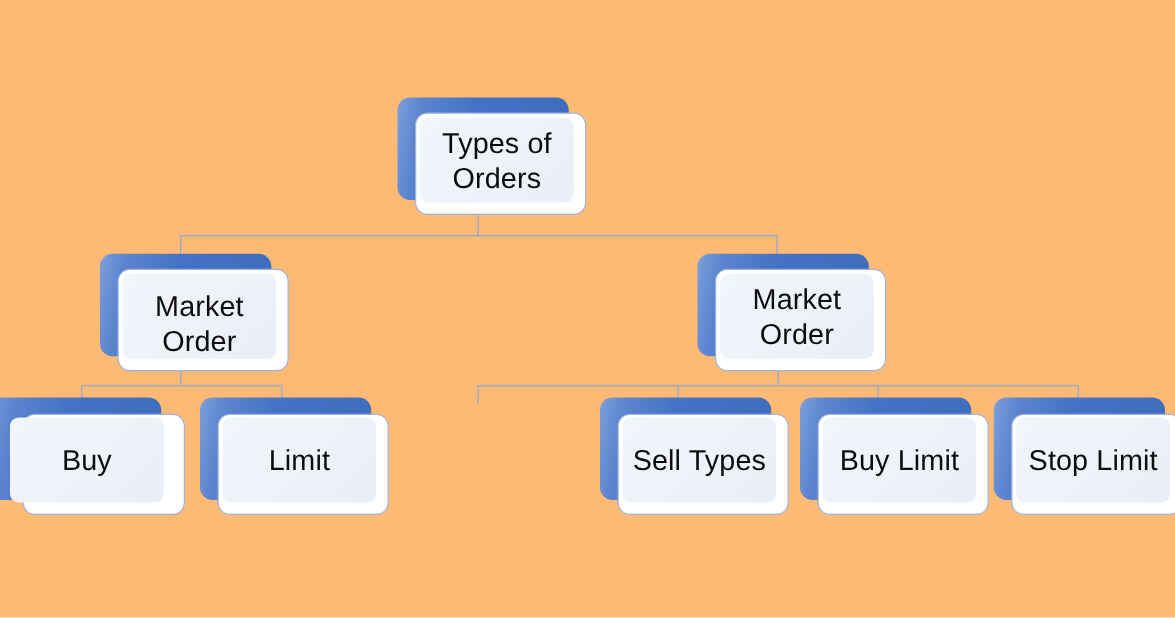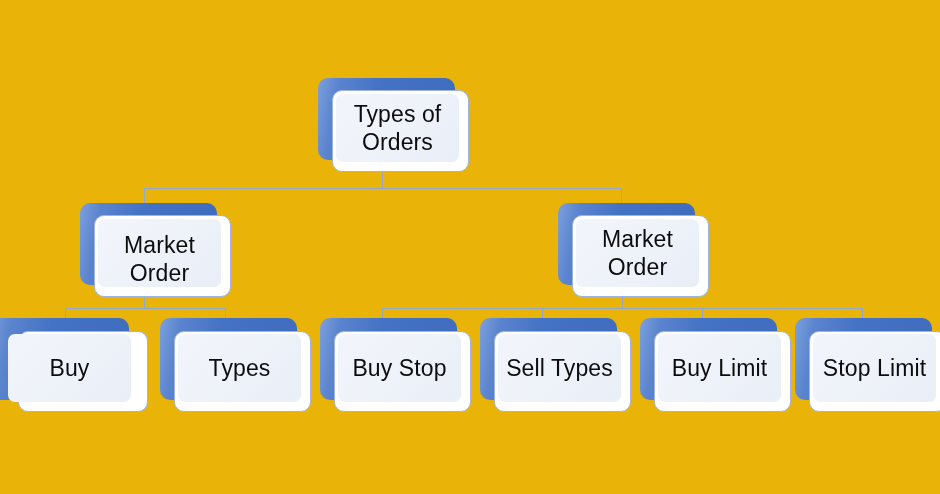--- a/index.html
+++ b/index.html
@@ -10,21 +10,21 @@
   }
   body {
     font-family: "Liberation Sans", sans-serif;
     -webkit-font-smoothing: antialiased;
   }
 
   #diagram {
     position: relative;
     width: 940px;
     height: 494px;
-    background: #eab308;
+    background: #fdba74;
     overflow: hidden;
   }
 
   
   .conn {
     position: absolute;
     background: #8fa9d0;
   }
   .conn.h { height: 1px; }
   .conn.v { width: 1px; }
@@ -124,29 +124,23 @@
     <div class="plate" style="width:139px; height:82px;"></div>
     <div class="card" style="left:28px; top:13px; width:130px; height:81px;"></div>
     <div class="fill" style="left:18px; top:16px; width:123px; height:68px;"></div>
     <div class="label" style="left:18px; top:16px; width:123px; height:68px;">Buy</div>
   </div>
 
   <div class="node" style="left:160px; top:318px; width:152px; height:96px;">
     <div class="plate" style="width:137px; height:82px;"></div>
     <div class="card" style="left:14px; top:13px; width:137px; height:81px;"></div>
     <div class="fill" style="left:18px; top:16px; width:123px; height:68px;"></div>
-    <div class="label" style="left:18px; top:16px; width:123px; height:68px;">Types</div>
+    <div class="label" style="left:18px; top:16px; width:123px; height:68px;">Limit</div>
   </div>
 
-  <div class="node" style="left:320px; top:318px; width:152px; height:96px;">
-    <div class="plate" style="width:137px; height:82px;"></div>
-    <div class="card" style="left:14px; top:13px; width:137px; height:81px;"></div>
-    <div class="fill" style="left:18px; top:16px; width:123px; height:68px;"></div>
-    <div class="label" style="left:18px; top:16px; width:123px; height:68px;">Buy Stop</div>
-  </div>
 
   <div class="node" style="left:480px; top:318px; width:152px; height:96px;">
     <div class="plate" style="width:137px; height:82px;"></div>
     <div class="card" style="left:14px; top:13px; width:137px; height:81px;"></div>
     <div class="fill" style="left:18px; top:16px; width:123px; height:68px;"></div>
     <div class="label" style="left:18px; top:16px; width:123px; height:68px;">Sell Types</div>
   </div>
 
   <div class="node" style="left:640px; top:318px; width:152px; height:96px;">
     <div class="plate" style="width:137px; height:82px;"></div>

